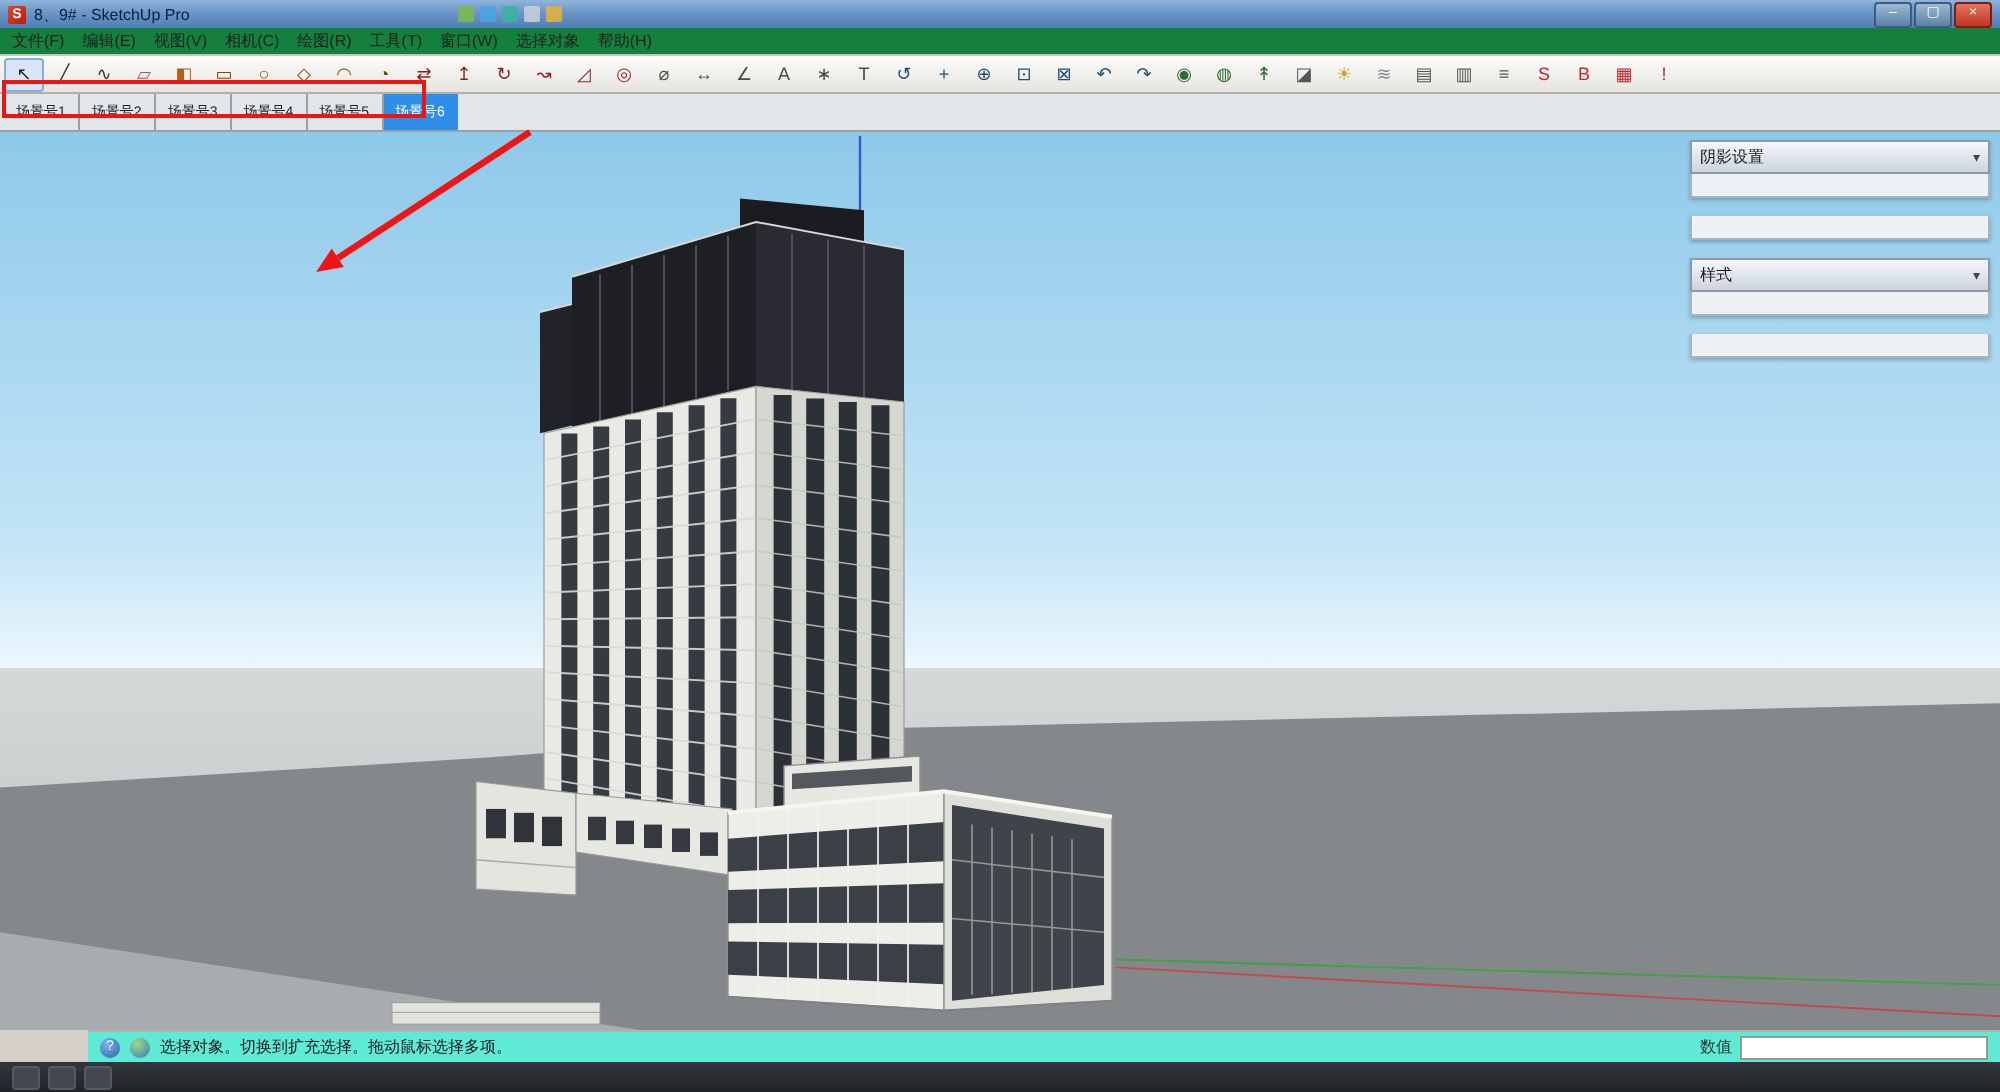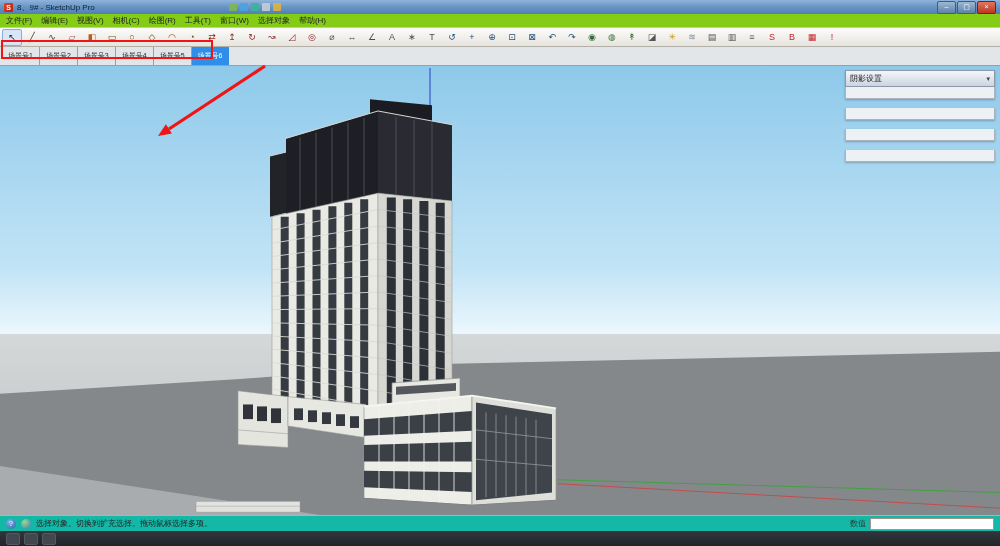--- a/index.html
+++ b/index.html
@@ -15,21 +15,21 @@
             font-weight:bold;display:flex;align-items:center;justify-content:center;border-radius:1px;}
   .title-text{white-space:nowrap;}
   .bg-icons{display:flex;gap:3px;margin-left:130px;}
   .bg-icons i{width:8px;height:8px;border-radius:1px;display:block;opacity:.9;}
   .win-controls{margin-left:auto;display:flex;gap:1px;}
   .win-btn{width:17px;height:11px;font-size:7px;line-height:10px;text-align:center;color:#fff;
            background:linear-gradient(#9db8d2,#5d82a8);border:1px solid #3a5d80;border-radius:2px;}
   .win-btn.close{background:linear-gradient(#e2765f,#c03524);border-color:#7e1d10;}
 
   
-  .menubar{height:13px;flex:0 0 13px;background:#84cc16;border-bottom:1px solid #c9c6bf;display:flex;
+  .menubar{height:13px;flex:0 0 13px;background:#15803d;border-bottom:1px solid #c9c6bf;display:flex;
            align-items:center;gap:9px;padding:0 6px;font-size:8px;color:#222;}
   .menu-item{white-space:nowrap;}
 
   
   .toolbar{height:18px;flex:0 0 18px;background:linear-gradient(#fcfcfb,#e7e4de);border-bottom:1px solid #b3b0a8;
            display:flex;align-items:center;padding:0 2px;gap:0;}
   .tool{width:18px;height:15px;flex:0 0 auto;display:flex;align-items:center;justify-content:center;
         font-size:9px;line-height:1;border:1px solid transparent;border-radius:2px;}
   .tool.active{background:#d6e6f8;border-color:#86aed6;}
 
@@ -49,22 +49,22 @@
   .tray{box-shadow:0 1px 2px rgba(0,0,0,.25);}
   .tray-header{height:15px;background:linear-gradient(#f4f7fb,#ccd4df);border:1px solid #8d99a8;display:flex;
                align-items:center;padding:0 4px;font-size:8px;color:#1c1c1c;}
   .tray-header .chev{margin-left:auto;font-size:7px;color:#444;}
   .tray-body{height:11px;background:#eef1f4;border:1px solid #a9b2bf;border-top:none;}
 
   
   svg.annotation{position:absolute;inset:0;width:100%;height:100%;z-index:60;pointer-events:none;}
 
   
-  .statusbar{height:15px;flex:0 0 15px;background:#14b8a6;border-top:1px solid #b5b2aa;display:flex;
-             align-items:center;gap:5px;padding:0 6px;font-size:8px;color:#222;}
+  .statusbar{height:15px;flex:0 0 15px;background:#5eead4;border-top:1px solid #b5b2aa;display:flex;
+             align-items:center;gap:5px;padding:0 6px;font-size:8px;color:#222;margin-left:44px;}
   .round-ic{width:10px;height:10px;border-radius:50%;display:flex;align-items:center;justify-content:center;
             font-size:7px;color:#fff;}
   .help-ic{background:radial-gradient(circle at 35% 30%,#7fb3e8,#2b64a8);}
   .geo-ic{background:radial-gradient(circle at 35% 30%,#9fd68a,#2e7fb8);}
   .status-right{margin-left:auto;display:flex;align-items:center;gap:4px;}
   .vcb-label{font-size:8px;color:#333;text-align:right;}
   .vcb-input{width:118px;height:10px;border:1px solid #9a978f;background:#fff;font-size:8px;padding:0 2px;}
 
   
   .taskbar{height:15px;flex:0 0 15px;background:linear-gradient(#32363c,#212429);display:flex;align-items:center;
@@ -320,20 +320,24 @@
             <span class="chev">▾</span>
           </div>
           <div class="tray-body"></div>
         </div>
 
         <div class="tray">
           <div class="tray-body"></div>
         </div>
 
         <div class="tray">
+          <div class="tray-header">
+            <span>样式</span>
+            <span class="chev">▾</span>
+          </div>
           <div class="tray-body"></div>
         </div>
 
         <div class="tray">
           <div class="tray-body"></div>
         </div>
       </div>
   </div>
 
   <div class="statusbar">

